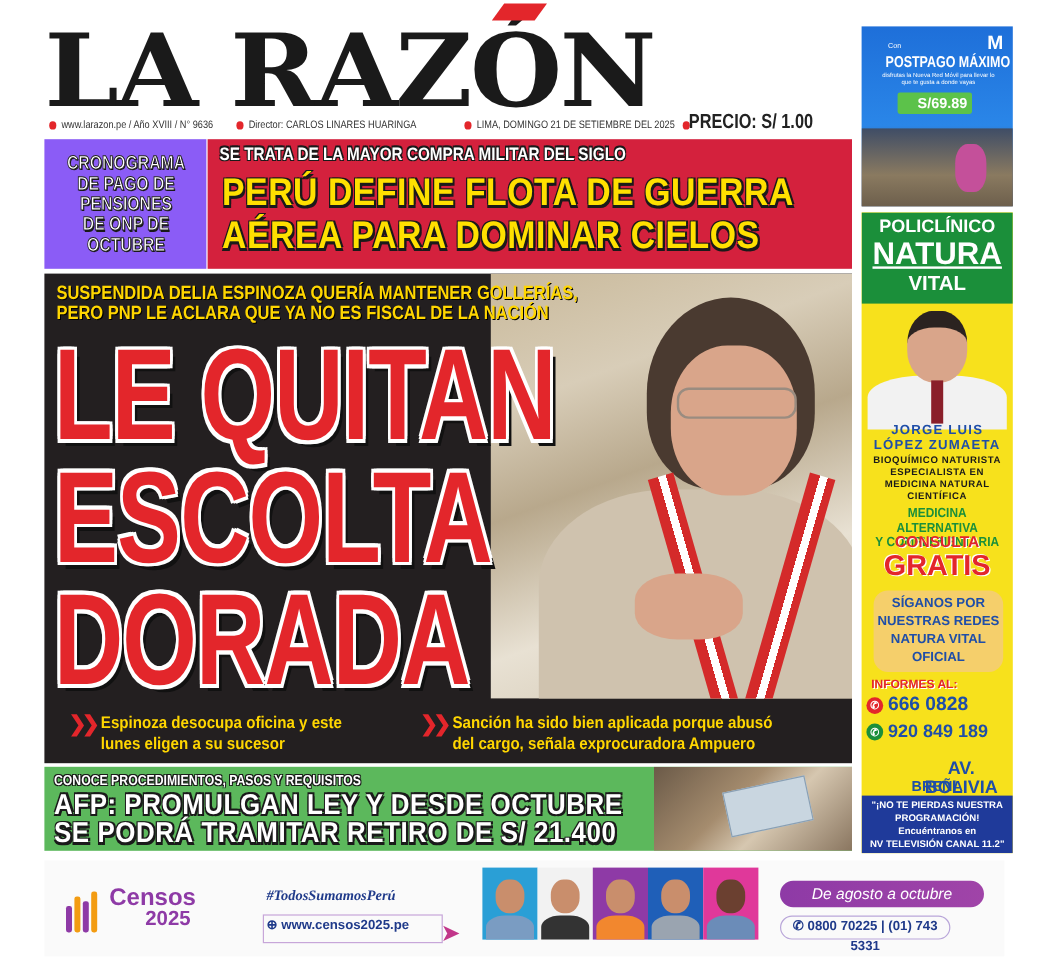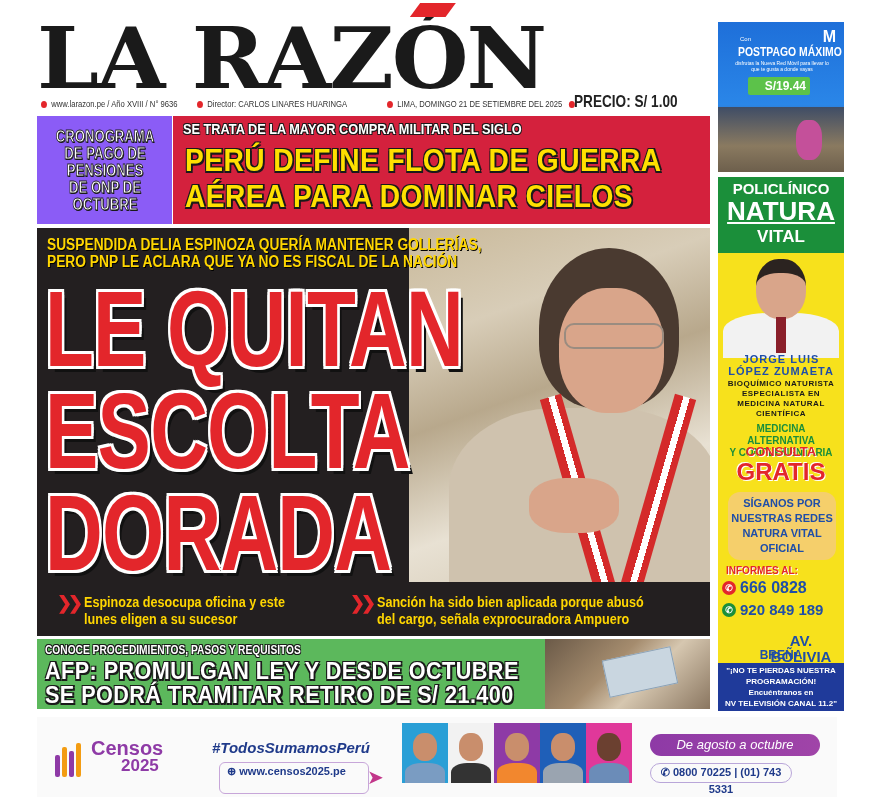--- a/index.html
+++ b/index.html
@@ -77,22 +77,22 @@
   .natura-addr { position:absolute; left:0; top:456px; width:126px; text-align:center; color:#1f4ea8; font-weight:900; font-size:15px; line-height:16px;padding-left:40px; }
   .natura-brena { position:absolute; left:0; top:472px; width:126px; text-align:center; color:#1f4ea8; font-weight:900; font-size:12px; line-height:13px; }
   .natura-foot { position:absolute; left:0; top:486px; width:126px; height:48px; background:#1f3a9a; text-align:center; color:#fff; font-weight:bold; font-size:8px; line-height:11px; padding-top:2px; }
 
   
   .censos { position:absolute; left:37px; top:717px; width:800px; height:80px; background:#fafafa; }
   .censos-logo { position:absolute; left:18px; top:20px; width:30px; height:40px; }
   .censos-logo .bar { position:absolute; bottom:0; width:5px; border-radius:2px; }
   .censos-name { position:absolute; left:54px; top:20px; color:#8e3aa6; font-weight:bold; font-size:20px; line-height:22px; }
   .censos-year { position:absolute; left:84px; top:40px; color:#8e3aa6; font-weight:bold; font-size:17px; line-height:18px; }
-  .censos-tag { position:absolute; left:175px; top:22px; color:#1f3a8a; font-weight:bold; font-style:italic; font-size:15px; }
-  .censos-url { position:absolute; left:182px; top:45px; width:150px; height:32px; border:1.5px solid #c7a6d9; border-radius:6px; color:#1f3a8a; font-weight:bold; font-size:11px; line-height:17px; padding-left:7px; }
+  .censos-tag { position:absolute; left:185px; top:22px; color:#1f3a8a; font-weight:bold; font-style:italic; font-size:12px;font-family:Liberation Serif, serif; }
+  .censos-url { position:absolute; left:182px; top:45px; width:150px; height:24px; border:1.5px solid #c7a6d9; border-radius:0; color:#1f3a8a; font-weight:bold; font-size:11px; line-height:17px; padding-left:2px; }
   .cursor { position:absolute; left:330px; top:48px; color:#c2368a; font-size:20px; }
   .faces { position:absolute; left:365px; top:6px; width:230px; height:60px; display:flex; }
   .faces .f { width:46px; height:60px; position:relative; overflow:hidden; }
   .faces .f .h { position:absolute; left:11px; top:10px; width:24px; height:28px; border-radius:45%; background:#c98e6c; }
   .faces .f .b { position:absolute; left:3px; top:40px; width:40px; height:24px; border-radius:40% 40% 0 0; }
   .agosto { position:absolute; left:613px; top:17px; width:170px; height:22px; background:linear-gradient(90deg,#8e3aa6,#a044a8); border-radius:11px; color:#fff; font-style:italic; font-size:13px; line-height:22px; text-align:center; }
   .phones { position:absolute; left:613px; top:46px; width:142px; height:20px; border:1.5px solid #b9a6d9; border-radius:10px; color:#1f3a8a; font-weight:bold; font-size:11px; line-height:17px; text-align:center; }
 </style>
 </head>
 <body>
@@ -181,21 +181,21 @@
   <div class="afp-photo">
       <div class="bill"></div>
     </div>
 </div>
 
 <div class="ad-movistar">
   <div class="m-logo">M</div>
   <div class="con">Con</div>
   <div class="pp">POSTPAGO MÁXIMO</div>
   <div class="sub">disfrutas la Nueva Red Móvil para llevar lo que te gusta a donde vayas</div>
-  <div class="priceb">S/19.44</div>
+  <div class="priceb">S/69.89</div>
   <div class="scene"></div>
   <div class="creature"></div>
 </div>
 
 <div class="ad-natura">
   <div class="natura-top">
     <div class="l1">POLICLÍNICO</div>
     <div class="l2">NATURA</div>
     <div class="l3">VITAL</div>
   </div>

